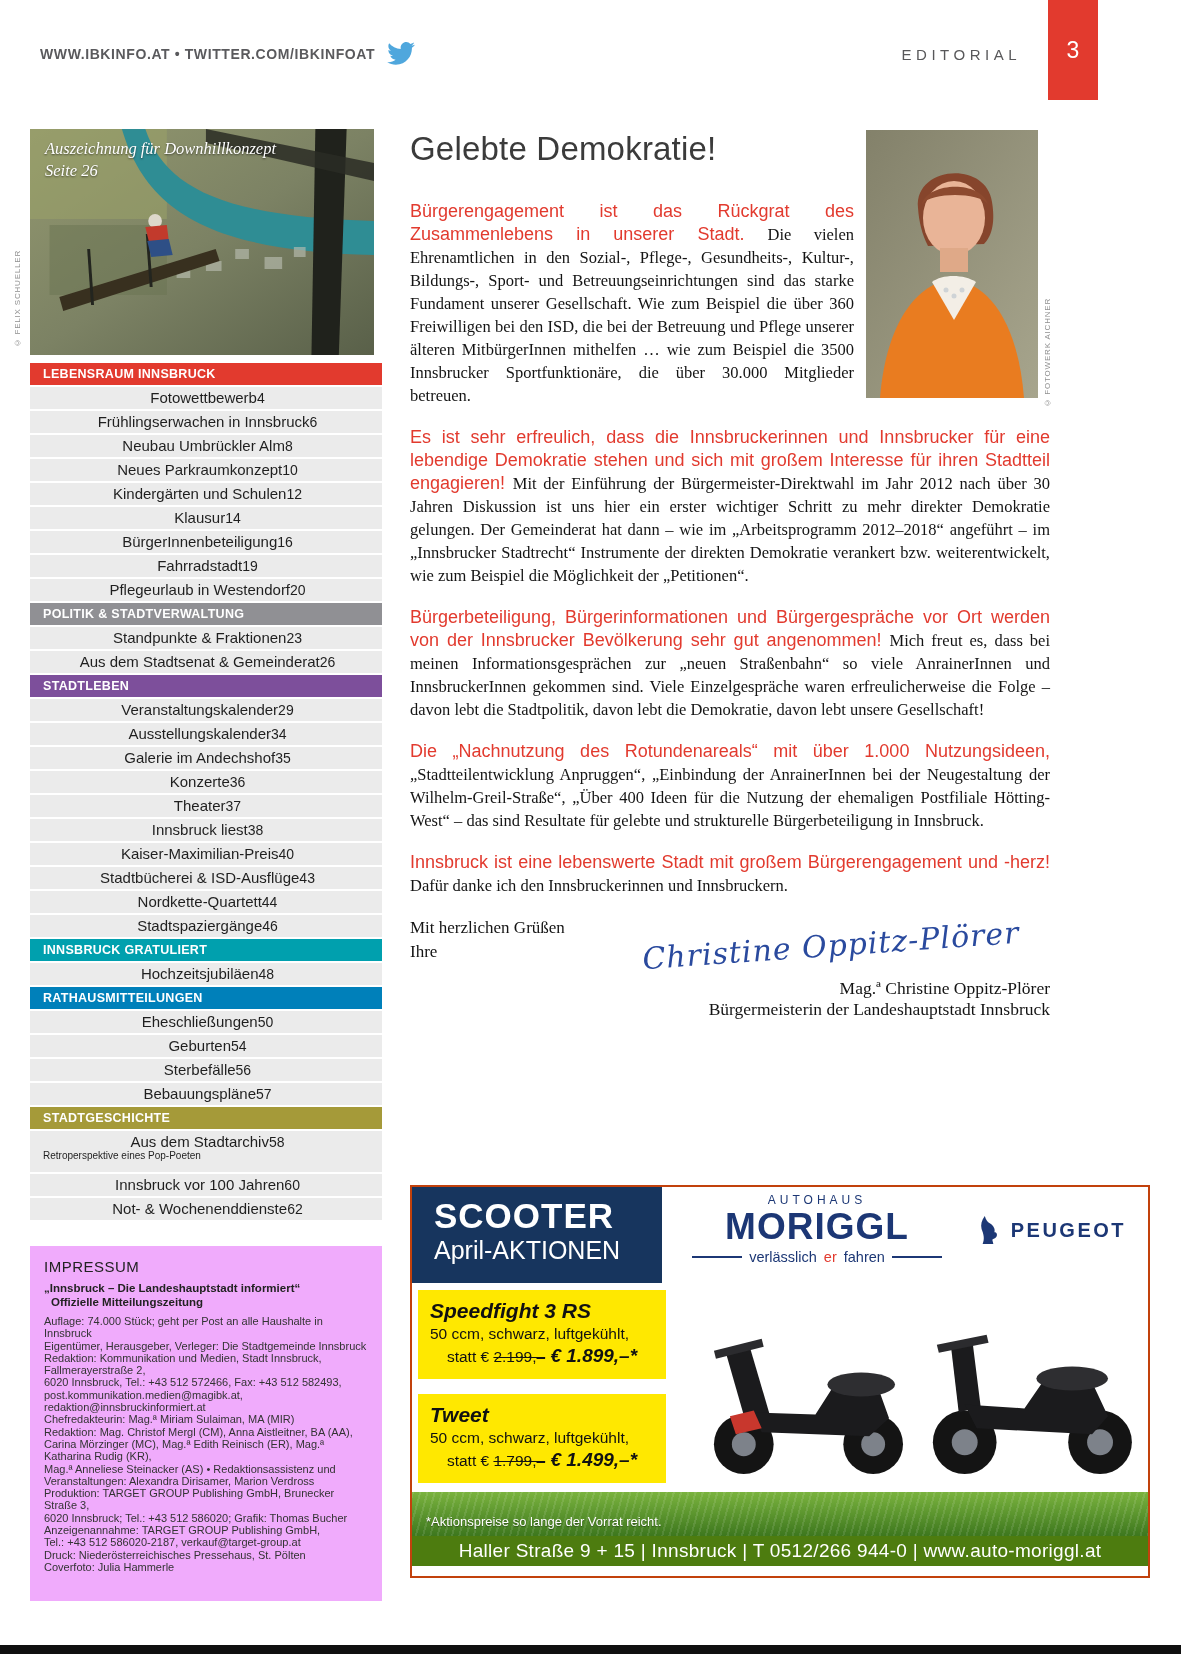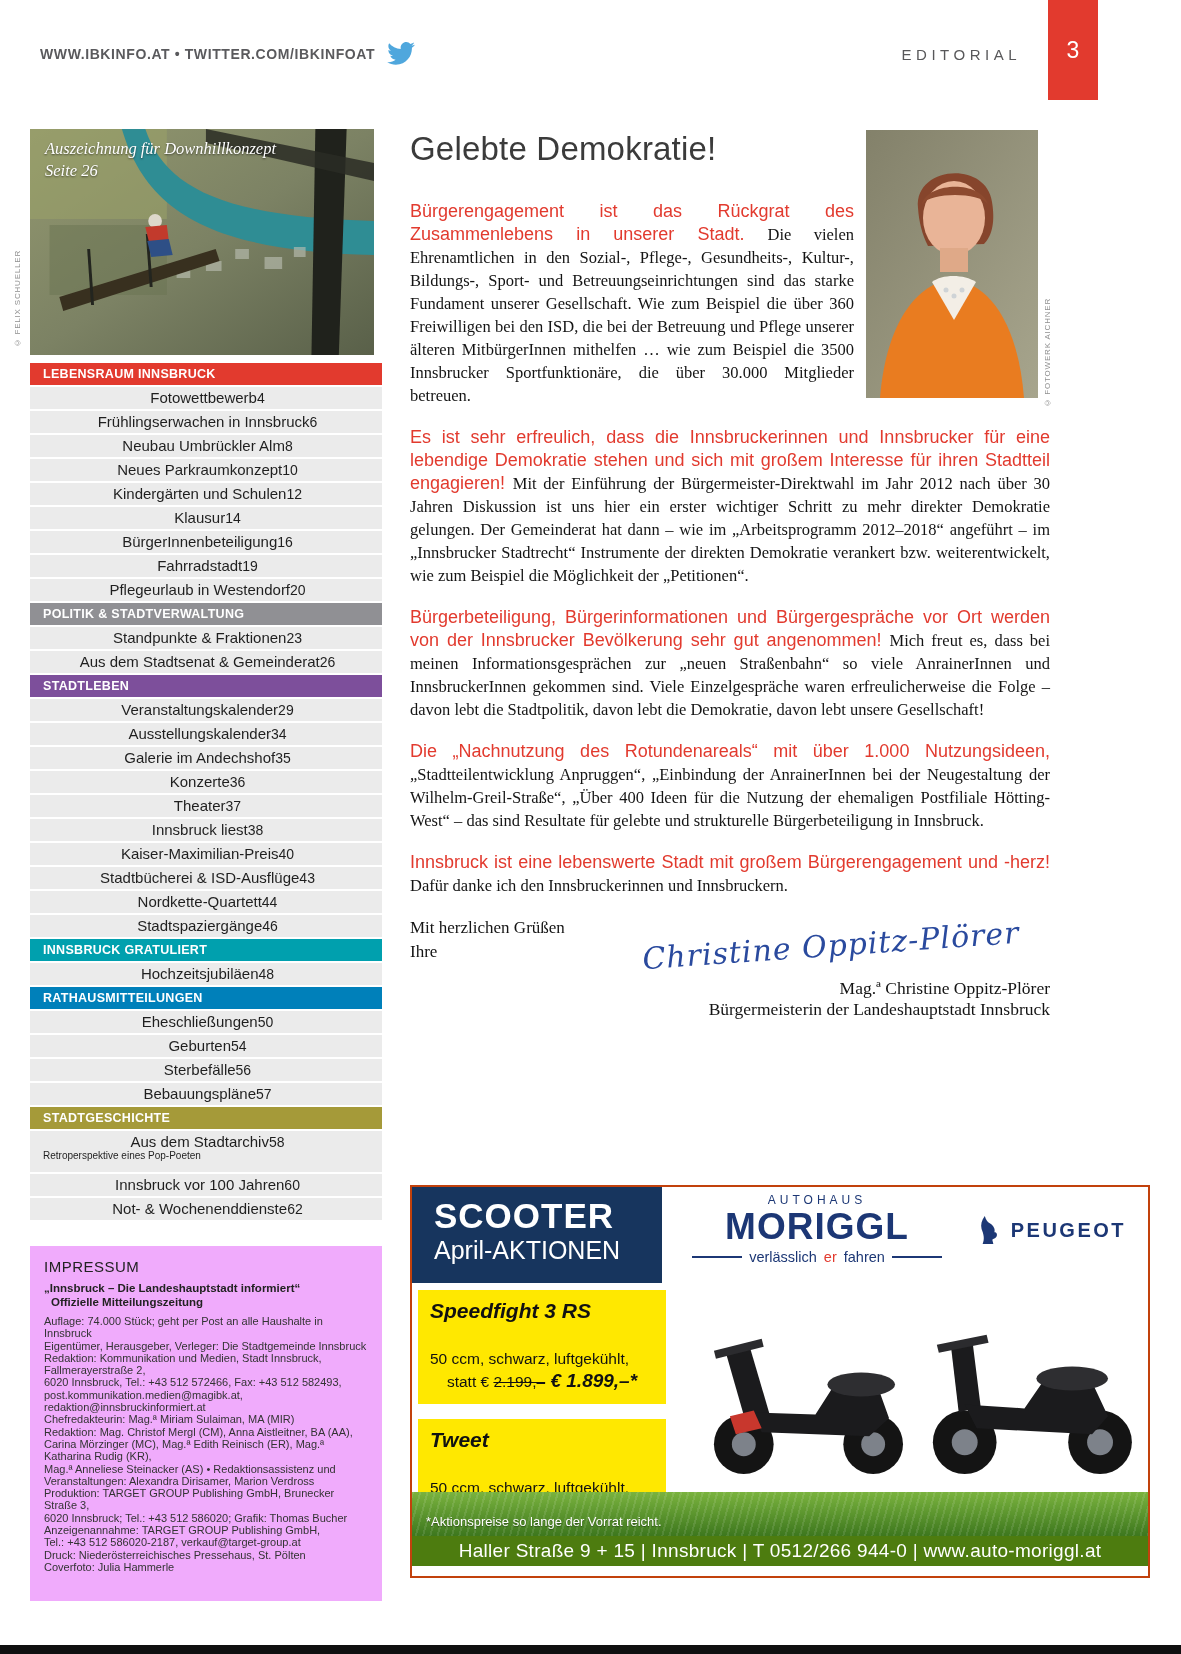--- a/index.html
+++ b/index.html
@@ -66,21 +66,21 @@
   .dealer-name{font-size:37px;font-weight:bold;letter-spacing:1px;line-height:40px;}
   .dealer-tagline{display:flex;align-items:center;gap:7px;font-size:14.5px;margin-top:2px;}
   .dealer-tagline .rule{flex:1;height:2px;background:#1c3775;}
   .tag-red{color:#e23a2e;}
   .peugeot{position:absolute;right:22px;top:28px;display:flex;align-items:center;gap:10px;color:#1c3775;}
   .peugeot-text{font-size:20px;font-weight:bold;letter-spacing:2.5px;}
   .ad-body{position:relative;height:209px;}
   .ad-offers{position:absolute;left:6px;top:7px;width:248px;}
   .offer-box{background:#ffe800;padding:8px 12px 10px;margin-bottom:15px;}
   .offer-model{font-size:21px;font-weight:bold;font-style:italic;color:#111;line-height:26px;}
-  .offer-spec{font-size:15.5px;color:#111;line-height:20px;margin-top:25px;}
+  .offer-spec{font-size:15.5px;color:#111;line-height:20px;}
   .offer-price{font-size:15.5px;color:#111;line-height:24px;text-align:center;}
   .old-price{text-decoration:line-through;}
   .new-price{font-size:19px;font-weight:bold;font-style:italic;}
   .scooters{position:absolute;left:254px;top:4px;right:4px;bottom:0;}
   .scooters svg{width:100%;height:100%;}
   .ad-grass{position:relative;height:44px;background:linear-gradient(#7ab33e,#3d771e);}
   .ad-grass::before{content:"";position:absolute;inset:0;
       background:repeating-linear-gradient(105deg,rgba(255,255,255,.10) 0 2px,rgba(0,0,0,0) 2px 7px);}
   .grass-note{position:absolute;left:14px;bottom:7px;font-size:13px;color:#fff;text-shadow:0 1px 1px rgba(0,0,0,.4);}
   .ad-footer{height:30px;background:#4d7c0f;color:#fff;display:flex;align-items:center;justify-content:center;

